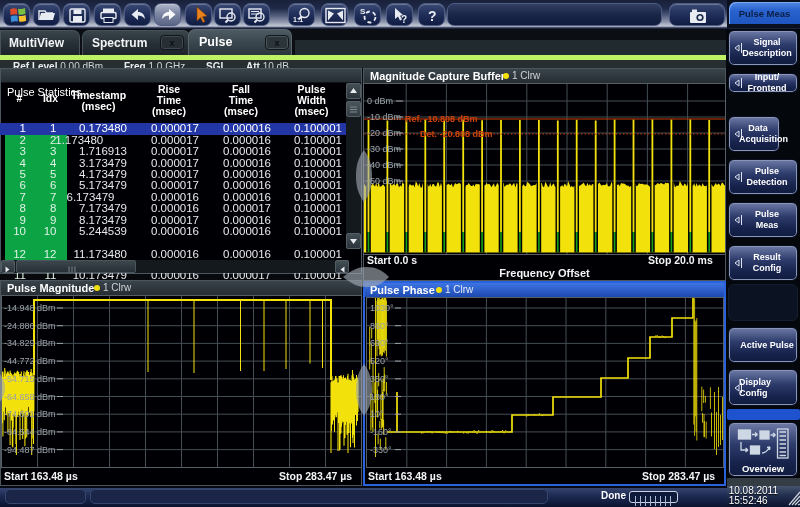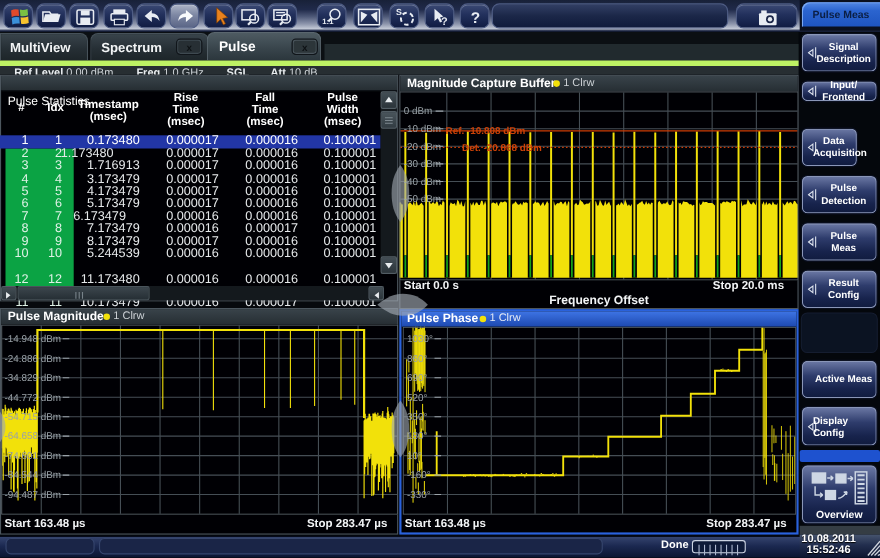--- a/index.html
+++ b/index.html
@@ -426,21 +426,21 @@
   </div>
 <div style="position:absolute;left:728px;top:245px;width:70px;height:36px;border-radius:6px;background:linear-gradient(180deg,#6d7aa6 0%,#2e3c6c 40%,#17234c 75%,#101b3e 100%);border:1px solid #0a0f1f;box-shadow:inset 0 0 0 1px #8a96b8;">
     <svg width="9" height="14" style="position:absolute;left:5px;top:50%;margin-top:-7px" viewBox="0 0 9 14">
       <path d="M1,7 L5,4 V10 Z" fill="none" stroke="#dde3ee" stroke-width="1"></path>
       <path d="M7.5,2 V12" stroke="#dde3ee" stroke-width="1"></path>
     </svg>
     <div style="position:absolute;left:10px;right:2px;top:50%;transform:translateY(-50%);text-align:center;color:#fff;font-weight:bold;font-size:9px;line-height:11px">Result<br>Config</div>
   </div>
 <div style="position:absolute;left:728px;top:284px;width:70px;height:37px;border-radius:6px;background:#0b1322;border:1px solid #151d30"></div>
 <div style="position:absolute;left:728px;top:327px;width:70px;height:36px;border-radius:6px;background:linear-gradient(180deg,#6d7aa6 0%,#2e3c6c 40%,#17234c 75%,#101b3e 100%);border:1px solid #0a0f1f;box-shadow:inset 0 0 0 1px #8a96b8;">
-    <div style="position:absolute;left:10px;right:2px;top:50%;transform:translateY(-50%);text-align:center;color:#fff;font-weight:bold;font-size:9px;line-height:11px">Active Meas</div>
+    <div style="position:absolute;left:10px;right:2px;top:50%;transform:translateY(-50%);text-align:center;color:#fff;font-weight:bold;font-size:9px;line-height:11px">Active Pulse</div>
   </div>
 <div style="position:absolute;left:728px;top:369px;width:70px;height:37px;border-radius:6px;background:linear-gradient(180deg,#6d7aa6 0%,#2e3c6c 40%,#17234c 75%,#101b3e 100%);border:1px solid #0a0f1f;box-shadow:inset 0 0 0 1px #8a96b8;">
     <svg width="9" height="14" style="position:absolute;left:5px;top:50%;margin-top:-7px" viewBox="0 0 9 14">
       <path d="M1,7 L5,4 V10 Z" fill="none" stroke="#dde3ee" stroke-width="1"></path>
       <path d="M7.5,2 V12" stroke="#dde3ee" stroke-width="1"></path>
     </svg>
     <div style="position:absolute;left:10px;right:2px;top:50%;transform:translateY(-50%);text-align:left;color:#fff;font-weight:bold;font-size:9px;line-height:11px">Display<br>Config</div>
   </div>
 <div style="position:absolute;left:727px;top:409px;width:73px;height:11px;background:#1e52cf;border-radius:2px"></div>
 <div style="position:absolute;left:728px;top:422px;width:70px;height:55px;border-radius:6px;background:linear-gradient(180deg,#6d7aa6 0%,#2e3c6c 40%,#17234c 75%,#101b3e 100%);border:1px solid #0a0f1f;box-shadow:inset 0 0 0 1px #8a96b8;">
@@ -454,16 +454,16 @@
         <rect x="13.5" y="19" width="9" height="8" fill="#ced7e4"></rect>
         <path d="M25,26 c4,0 6,-3 8,-6 m0,0 l-3,0.5 m3,-0.5 l-0.5,3"></path>
         <rect x="40.5" y="2" width="10.5" height="29" fill="none"></rect>
         <path d="M42.5,5 h6.5 M42.5,9 h6.5 M42.5,13 h6.5 M42.5,17 h6.5 M42.5,21 h6.5 M42.5,25 h6.5 M42.5,28.5 h6.5" stroke-width="1.7"></path>
       </g>
     </svg>
     <div style="position:absolute;left:0;right:0;bottom:2px;text-align:center;color:#fff;font-weight:bold;font-size:9.5px">Overview</div>
   </div>
 <div style="position:absolute;left:727px;top:478px;width:73px;height:8px;background:#353d44"></div>
 <div style="position:absolute;left:727px;top:486px;width:73px;height:21px;background:linear-gradient(180deg,#46546e 0%,#222e4e 45%,#0c1530 100%);">
-    <div style="position:absolute;right:22px;top:0px;text-align:center;color:#fff;font-weight:bold;font-size:10px;line-height:10px;text-shadow:0 1px 1px #000">10.08.2011<br>15:52:46</div>
+    <div style="position:absolute;right:22px;top:0px;text-align:left;color:#fff;font-weight:normal;font-size:10px;line-height:10px;text-shadow:0 1px 1px #000">10.08.2011<br>15:52:46</div>
     <svg width="14" height="16" style="position:absolute;right:0;bottom:0">
       <path d="M14,1 L3,14 M14,5 L6,14 M14,9 L9,14 M14,13 L12,14" stroke="#cfd4dc" stroke-width="1.2"></path>
     </svg>
   </div>
 </body></html>

